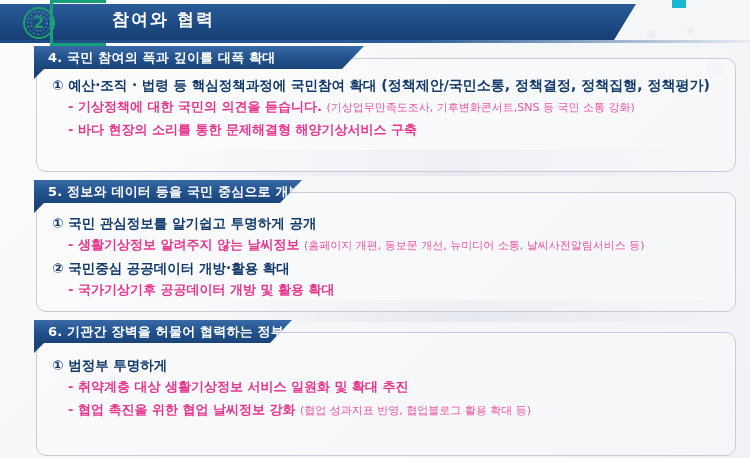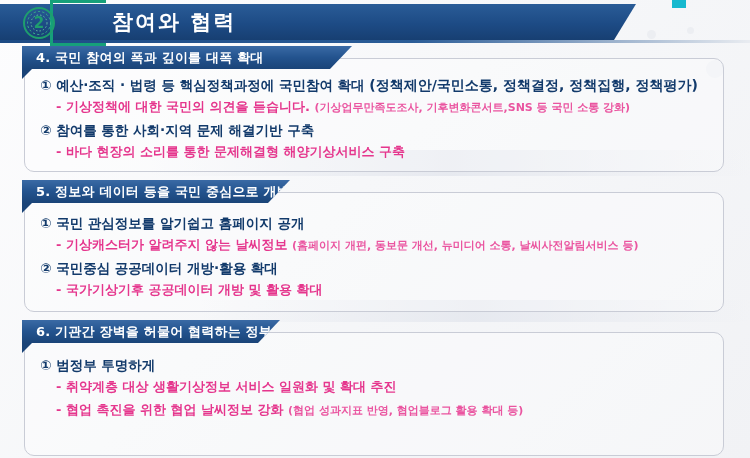--- a/index.html
+++ b/index.html
@@ -48,21 +48,21 @@
     width: 636px;
     height: 36px;
     background: linear-gradient(180deg, #2a5c97 0%, #1d4b85 55%, #173f72 100%);
     clip-path: polygon(0 0, 636px 0, 614px 36px, 0 36px);
     z-index: 2;
   }
   .titlebar-text {
     position: absolute;
     left: 112px;
     top: 8px;
-    font-size: 21px;
+    font-size: 17px;
     font-weight: bold;
     color: #ffffff;
     letter-spacing: 2px;
     white-space: nowrap;
     z-index: 4;
   }
   .title-underline {
     position: absolute;
     left: 0;
     top: 40px;
@@ -100,21 +100,21 @@
     width: 56px;
     height: 46px;
     border-left: 3px solid #16a07a;
     border-bottom: 3px solid #16a07a;
     border-top: 3px solid #16a07a;
     box-sizing: border-box;
     z-index: 3;
   }
 
   
-  .section { position: absolute; left: 0; width: 717px; }
+  .section { position: absolute; left: 12px; width: 717px; }
 
   .sec-banner {
     position: absolute;
     left: 22px;
     top: 0;
     height: 23px;
     background: linear-gradient(180deg, #3a6aa5 0%, #23538e 50%, #1a4478 100%);
     z-index: 3;
     display: flex;
     align-items: center;
@@ -173,21 +173,21 @@
   .item-sub {
     font-size: 13px;
     font-weight: bold;
     color: #e5368d;
     line-height: 22px;
     white-space: nowrap;
     padding-left: 22px;
   }
   .item-sub .paren {
     font-size: 11px;
-    font-weight: bold;
+    font-weight: normal;
     color: #ea55a0;
   }
 </style>
 </head>
 <body>
 
 <div class="slide">
 
   <div class="deco-streak" style="left:150px; top:150px; width:600px; height:26px;"></div>
   <div class="deco-streak" style="left:200px; top:300px; width:550px; height:22px;"></div>
@@ -213,34 +213,33 @@
 
   <div class="section" id="sec0" style="top:46px; height:128px;">
     <div class="sec-box" style="height:114px;"></div>
     <div class="sec-banner" style="width:330px; clip-path:polygon(0 0, 330px 0, 308px 23px, 0 23px);">
       <span class="sec-banner-label">4. 국민 참여의 폭과 깊이를 대폭 확대</span>
     </div>
     <div class="sec-tail"></div>
     <div class="sec-body">
       <div class="item-num"><span>① 예산·조직 · 법령 등 핵심정책과정에 국민참여 확대 </span><span class="paren">(정책제안/국민소통, 정책결정, 정책집행, 정책평가)</span></div>
       <div class="item-sub"><span>- 기상정책에 대한 국민의 의견을 듣습니다. </span><span class="paren">(기상업무만족도조사,  기후변화콘서트,SNS 등 국민 소통 강화)</span></div>
-      <div class="item-num"><span>② 참여를 통한 사회·지역 문제 해결기반 구축</span><span class="paren"></span></div>
       <div class="item-sub"><span>- 바다 현장의 소리를 통한 문제해결형 해양기상서비스 구축</span><span class="paren"></span></div>
     </div>
   </div>
 
   <div class="section" id="sec1" style="top:180px; height:132px;">
     <div class="sec-box" style="height:120px;"></div>
     <div class="sec-banner" style="width:268px; clip-path:polygon(0 0, 268px 0, 246px 23px, 0 23px);">
       <span class="sec-banner-label">5. 정보와 데이터 등을 국민 중심으로 개방</span>
     </div>
     <div class="sec-tail"></div>
     <div class="sec-body" style="top:32px;">
-      <div class="item-num"><span>① 국민 관심정보를 알기쉽고 홈페이지 공개</span><span class="paren"></span></div>
-      <div class="item-sub"><span>-  기상캐스터가 알려주지 않는 날씨정보 </span><span class="paren">(홈페이지 개편, 동보문 개선, 뉴미디어 소통, 날씨사전알림서비스 등)</span></div>
+      <div class="item-num"><span>① 국민 관심정보를 알기쉽고 투명하게 공개</span><span class="paren"></span></div>
+      <div class="item-sub"><span>-  생활기상정보 알려주지 않는 날씨정보 </span><span class="paren">(홈페이지 개편, 동보문 개선, 뉴미디어 소통, 날씨사전알림서비스 등)</span></div>
       <div class="item-num" style=""><span>② 국민중심 공공데이터 개방·활용 확대</span><span class="paren"></span></div>
       <div class="item-sub"><span>- 국가기상기후 공공데이터 개방 및 활용 확대</span><span class="paren"></span></div>
     </div>
   </div>
 
   <div class="section" id="sec2" style="top:320px; height:136px;">
     <div class="sec-box" style="height:124px;"></div>
     <div class="sec-banner" style="width:258px; clip-path:polygon(0 0, 258px 0, 236px 23px, 0 23px);">
       <span class="sec-banner-label">6. 기관간 장벽을 허물어 협력하는 정부</span>
     </div>

